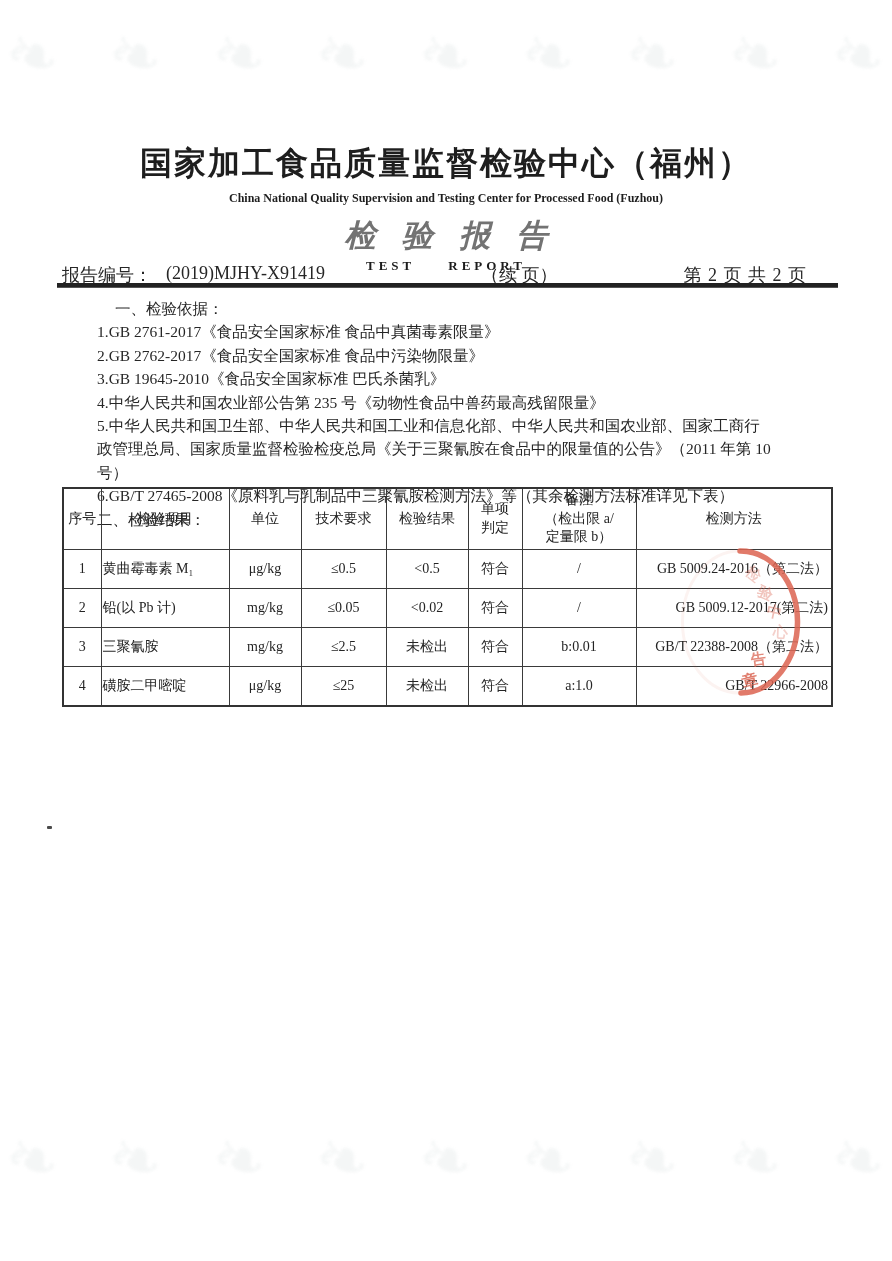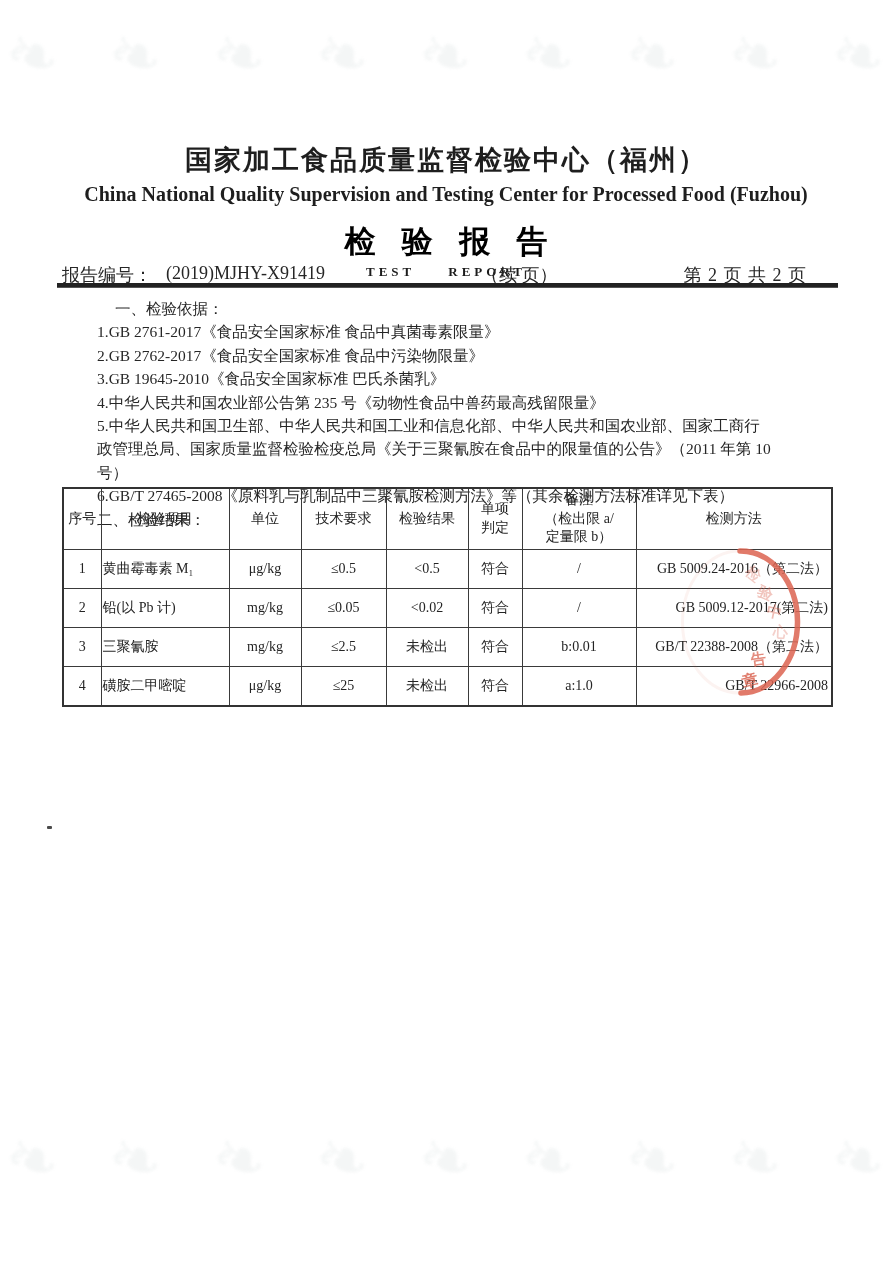--- a/index.html
+++ b/index.html
@@ -21,23 +21,23 @@
     font-size:64px;
     color:rgba(150,165,168,0.10);
     transform:rotate(18deg);
     filter:blur(1.5px);
     line-height:1;
   }
   .wm-top{top:24px;}
   .wm-bottom{top:1128px;}
 
   .doc-header{position:absolute;top:142px;left:0;width:100%;text-align:center;}
-  .title-cn{font-size:27px;font-weight:bold;letter-spacing:2px;color:#1e1e1e;}
-  .title-en{font-size:20px;font-weight:bold;margin-top:5px;color:#1e1e1e;}
-  .report-cn{font-size:31px;font-weight:bold;letter-spacing:0.85em;text-indent:0.85em;margin-top:15px;color:#000000;}
+  .title-cn{font-size:32px;font-weight:bold;letter-spacing:2px;color:#1e1e1e;}
+  .title-en{font-size:12px;font-weight:bold;margin-top:5px;color:#1e1e1e;}
+  .report-cn{font-size:31px;font-weight:bold;letter-spacing:0.85em;text-indent:0.85em;margin-top:9px;color:#737373;font-style:italic;}
   .report-en{font-size:13px;font-weight:bold;letter-spacing:4px;word-spacing:26px;margin-top:1px;color:#1c1c1c;}
 
   .report-no-row{
     position:absolute;top:263px;left:62px;width:769px;
     display:flex;align-items:baseline;font-size:18px;
   }
   .rn-left{display:flex;gap:14px;white-space:nowrap;}
   .rn-center{flex:1;text-align:center;white-space:nowrap;padding-left:30px;}
   .rn-right{white-space:nowrap;letter-spacing:1px;padding-right:24px;}
 

